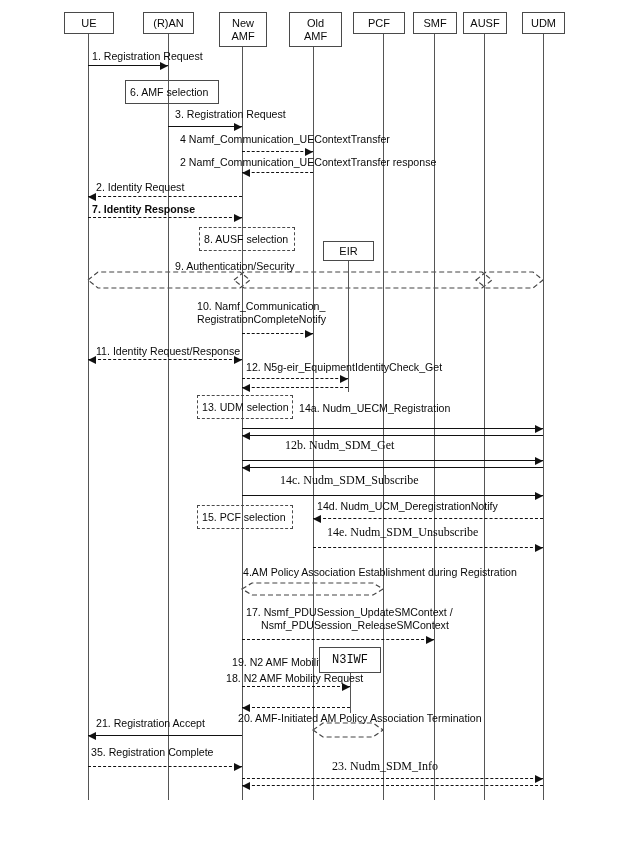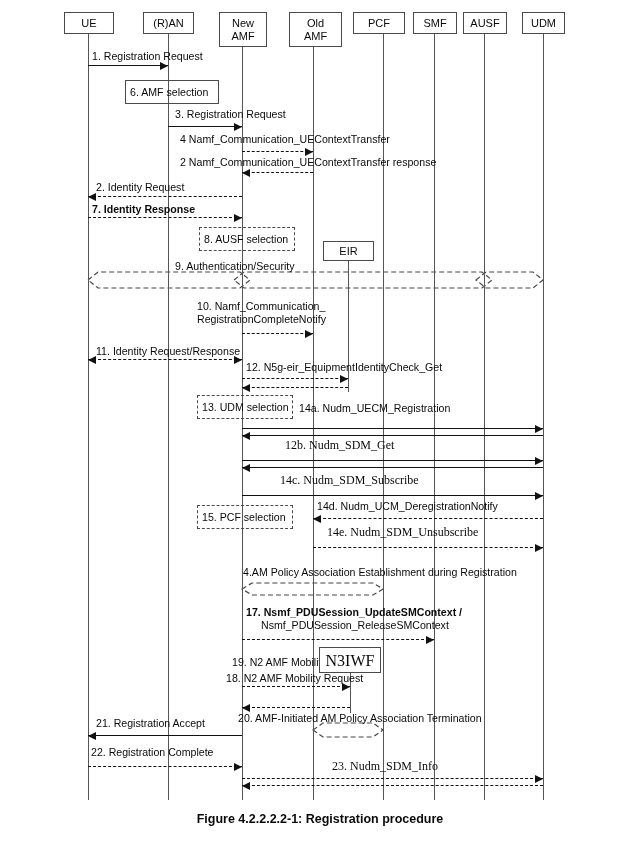--- a/index.html
+++ b/index.html
@@ -2,21 +2,21 @@
 <html><head>
 <meta charset="utf-8">
 <style>
   html,body{margin:0;padding:0;background:#fff;}
   #diagram{position:relative;width:640px;height:844px;background:#fff;overflow:hidden;
            font-family:"Liberation Sans","DejaVu Sans",sans-serif;color:#0a0a0a;}
   .lifeline{position:absolute;width:1.4px;background:#555;}
   .actor-box{position:absolute;background:#fff;border:1.4px solid #4a4a4a;
              display:flex;align-items:center;justify-content:center;text-align:center;
              font-size:11px;line-height:13px;white-space:pre-line;}
-  .actor-box.serif{font-family:Liberation Serif, serif;font-size:16px;}
+  .actor-box.serif{font-family:Liberation Mono, monospace;font-size:12px;}
   .activity{position:absolute;background:transparent;font-size:10.6px;
             display:flex;align-items:center;padding-left:4px;white-space:nowrap;}
   .activity.solid{border:1.3px solid #4a4a4a;}
   .activity.dashed{border:1.3px dashed #4a4a4a;}
   .msg-line{position:absolute;height:0;border-top:1.3px solid #111;}
   .msg-line.dashed{border-top-style:dashed;}
   .arrow-head{position:absolute;width:0;height:0;border-top:4px solid transparent;border-bottom:4px solid transparent;}
   .arrow-head.right{border-left:8px solid #111;}
   .arrow-head.left{border-right:8px solid #111;}
   .msg-label{position:absolute;font-size:10.6px;white-space:nowrap;line-height:13px;}
@@ -100,34 +100,34 @@
       <div class="arrow-head right" style="left: 535px; top: 491.6px;"></div>
       <div class="msg-label serif" style="left: 280px; top: 474px;">14c. Nudm_SDM_Subscribe</div>
       <div class="msg-line dashed" style="left: 313px; top: 518px; width: 230px;"></div>
       <div class="arrow-head left" style="left: 313px; top: 514.6px;"></div>
       <div class="msg-label" style="left: 317px; top: 500px;">14d. Nudm_UCM_DeregistrationNotify</div>
       <div class="msg-line dashed" style="left: 313px; top: 547px; width: 230px;"></div>
       <div class="arrow-head right" style="left: 535px; top: 543.6px;"></div>
       <div class="msg-label serif" style="left: 327px; top: 526px;">14e. Nudm_SDM_Unsubscribe</div>
       <div class="msg-line dashed" style="left: 242px; top: 639px; width: 192px;"></div>
       <div class="arrow-head right" style="left: 426px; top: 635.6px;"></div>
-      <div class="msg-label" style="left: 246px; top: 606px; font-weight: bold;">17. Nsmf_PDUSession_UpdateSMContext /</div>
+      <div class="msg-label" style="left: 246px; top: 606px;">17. Nsmf_PDUSession_UpdateSMContext /</div>
       <div class="msg-label" style="left: 261px; top: 619px;">Nsmf_PDUSession_ReleaseSMContext</div>
       <div class="msg-line dashed" style="left: 242px; top: 686px; width: 108px;"></div>
       <div class="arrow-head right" style="left: 342px; top: 682.6px;"></div>
       <div class="msg-label" style="left: 226px; top: 672px;">18. N2 AMF Mobility Request</div>
       <div class="msg-line dashed" style="left: 242px; top: 707px; width: 108px;"></div>
       <div class="arrow-head left" style="left: 242px; top: 703.6px;"></div>
       <div class="msg-label" style="left: 226px; top: 656px; margin-left: 6px;">19. N2 AMF MobilityResponse</div>
       <div class="msg-line" style="left: 88px; top: 735px; width: 154px;"></div>
       <div class="arrow-head left" style="left: 88px; top: 731.6px;"></div>
       <div class="msg-label" style="left: 96px; top: 717px;">21. Registration Accept</div>
       <div class="msg-line dashed" style="left: 88px; top: 766px; width: 154px;"></div>
       <div class="arrow-head right" style="left: 234px; top: 762.6px;"></div>
-      <div class="msg-label" style="left: 91px; top: 746px;">22. Registration Complete</div>
+      <div class="msg-label" style="left: 91px; top: 746px;">35. Registration Complete</div>
       <div class="msg-line dashed" style="left: 242px; top: 778px; width: 301px;"></div>
       <div class="arrow-head right" style="left: 535px; top: 774.6px;"></div>
       <div class="msg-label serif" style="left: 300px; top: 760px; margin-left: 32px;">23. Nudm_SDM_Info</div>
       <div class="msg-line dashed" style="left: 242px; top: 785px; width: 301px;"></div>
       <div class="arrow-head left" style="left: 242px; top: 781.6px;"></div>
       <div class="msg-label" style="left: 175px; top: 260px;">9. Authentication/Security</div>
       <div class="msg-label" style="left: 243px; top: 566px;">4.AM Policy Association Establishment during Registration</div>
       <div class="msg-label" style="left: 238px; top: 712px;">20. AMF-Initiated AM Policy Association Termination</div>
     </div>
   <div id="layer-actors">
@@ -137,14 +137,13 @@
 AMF</div>
       <div class="actor-box" style="left: 289px; top: 12px; width: 51px; height: 33px;">Old
 AMF</div>
       <div class="actor-box" style="left: 353px; top: 12px; width: 50px; height: 20px;">PCF</div>
       <div class="actor-box" style="left: 413px; top: 12px; width: 42px; height: 20px;">SMF</div>
       <div class="actor-box" style="left: 463px; top: 12px; width: 42px; height: 20px;">AUSF</div>
       <div class="actor-box" style="left: 522px; top: 12px; width: 41px; height: 20px;">UDM</div>
       <div class="actor-box" style="left: 323px; top: 241px; width: 49px; height: 18px;">EIR</div>
       <div class="actor-box serif" style="left: 319px; top: 647px; width: 60px; height: 24px;">N3IWF</div>
     </div>
-  <div class="caption">Figure 4.2.2.2.2-1: Registration procedure</div>
 </div>
 
 </body></html>

